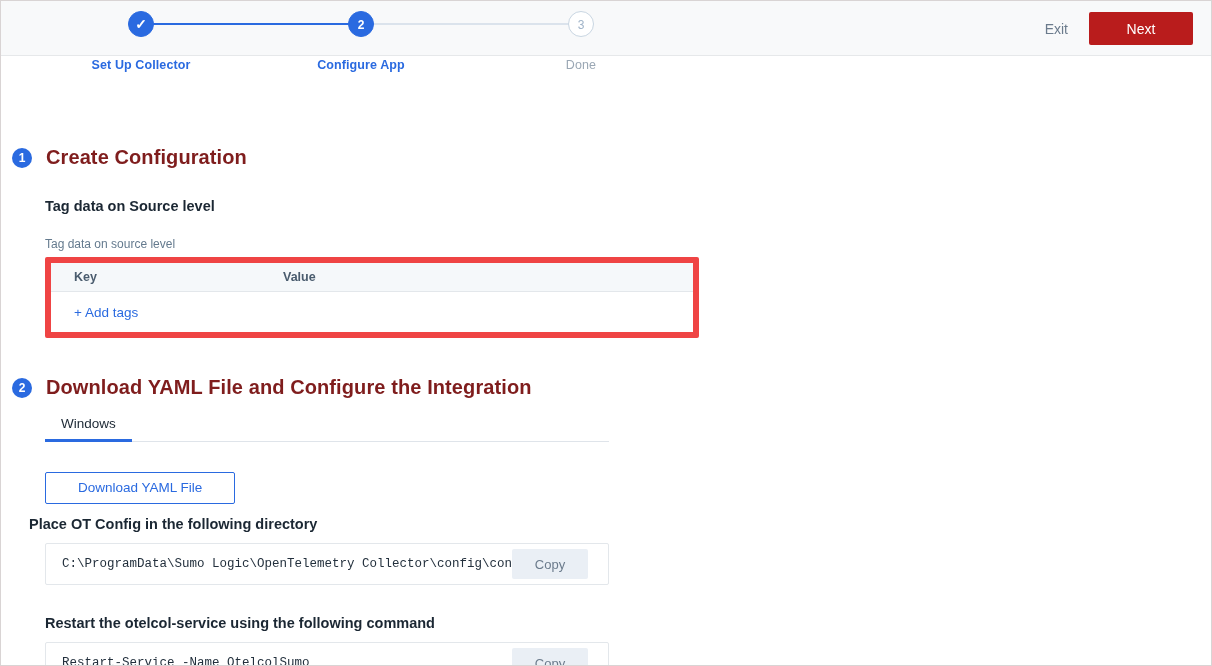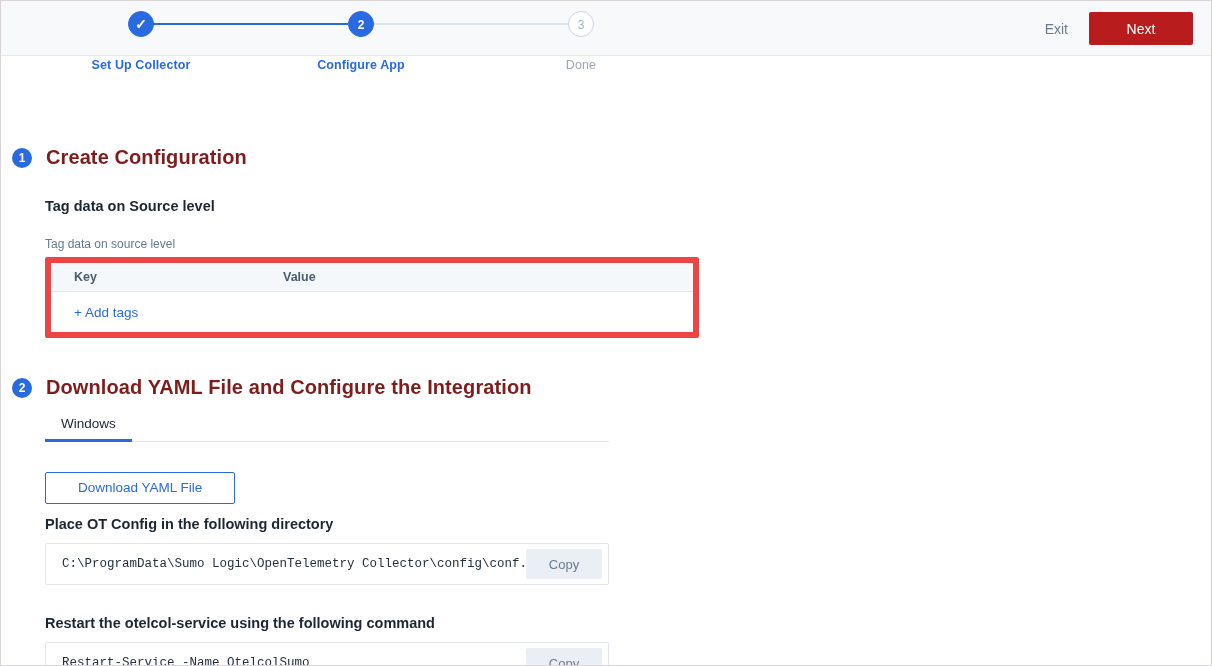--- a/index.html
+++ b/index.html
@@ -250,21 +250,21 @@
     overflow: hidden;
   }
   .copy-btn {
     background: #eaeff5;
     color: #6b7b8c;
     border: none;
     font-family: "Liberation Sans", sans-serif;
     font-size: 13px;
     width: 76px;
     height: 30px;
-    margin-right: 6px;
+    margin-right: 20px;
     border-radius: 2px;
     cursor: pointer;
     flex: 0 0 auto;
   }
 </style>
 </head>
 <body>
 
 <div class="app">
 
@@ -328,21 +328,21 @@
       </div>
 
       <div class="tabs" style="position:absolute; left:44px; top:360px;">
         <div class="tab active">
           <span>Windows</span>
         </div>
       </div>
 
       <button class="download-btn" style="position:absolute; left:44px; top:416px;">Download YAML File</button>
 
-      <div class="sub-title" style="position:absolute; left:44px; top:460px;">Place OT Config in the following directory</div>
+      <div class="sub-title" style="position:absolute; left:28px; top:460px;">Place OT Config in the following directory</div>
 
       <div class="code-box" style="position:absolute; left:44px; top:487px;">
         <span class="code-text">C:\ProgramData\Sumo Logic\OpenTelemetry Collector\config\conf.d</span>
         <button class="copy-btn">Copy</button>
       </div>
 
       <div class="sub-title" style="position:absolute; left:44px; top:559px;">Restart the otelcol-service using the following command</div>
 
       <div class="code-box" style="position:absolute; left:44px; top:586px;">
         <span class="code-text">Restart-Service -Name OtelcolSumo</span>

